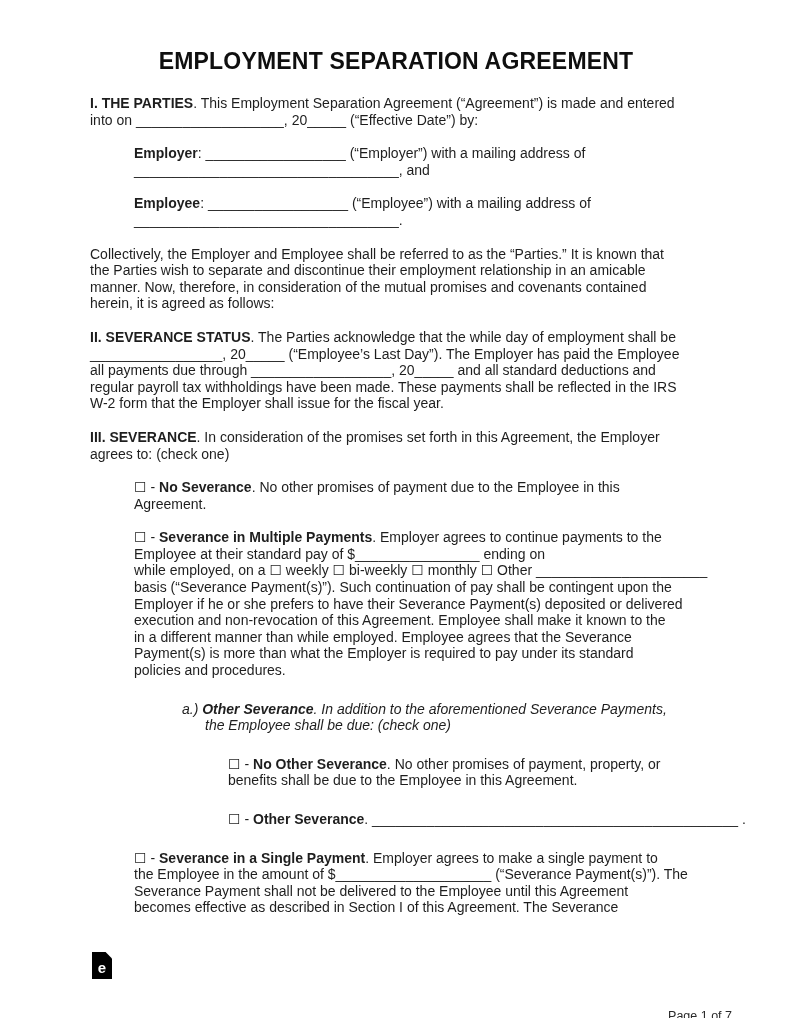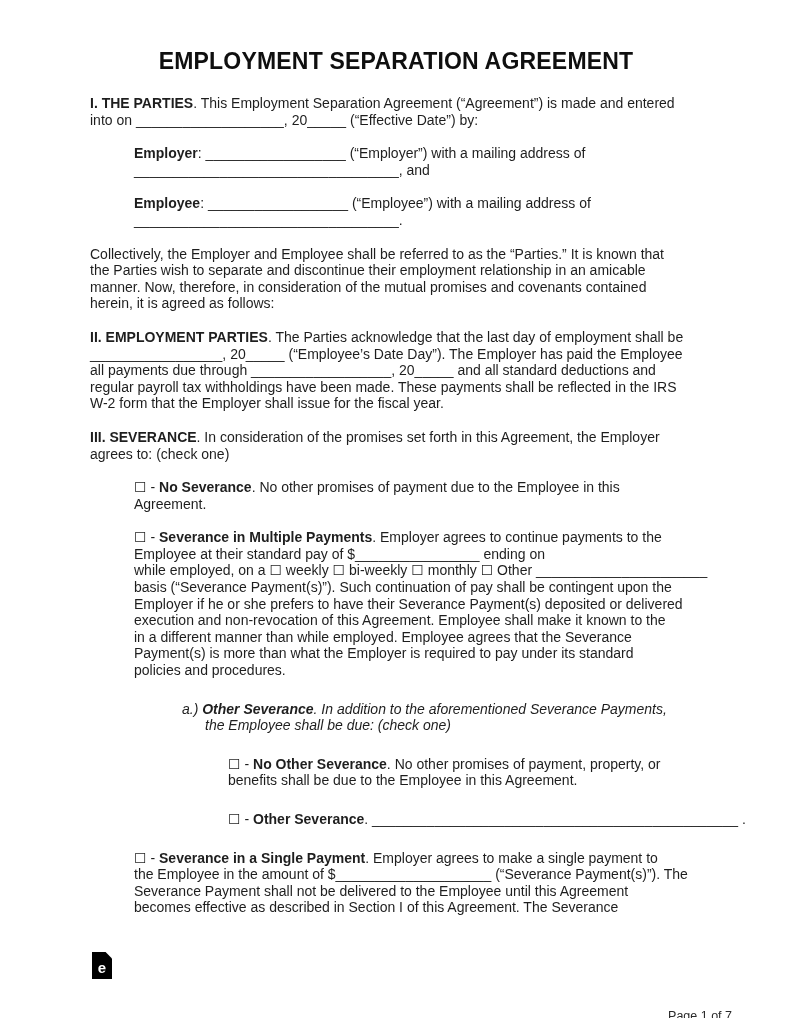--- a/index.html
+++ b/index.html
@@ -68,22 +68,22 @@
           <div class="line"><span class="bold">Employee</span><span>: __________________ (“Employee”) with a mailing address of</span></div>
           <div class="line"><span>__________________________________.</span></div>
         </div>
         <div class="block b-p">
           <div class="line"><span>Collectively, the Employer and Employee shall be referred to as the “Parties.” It is known that</span></div>
           <div class="line"><span>the Parties wish to separate and discontinue their employment relationship in an amicable</span></div>
           <div class="line"><span>manner. Now, therefore, in consideration of the mutual promises and covenants contained</span></div>
           <div class="line"><span>herein, it is agreed as follows:</span></div>
         </div>
         <div class="block b-p">
-          <div class="line"><span class="bold">II. EMPLOYMENT PARTIES</span><span>. The Parties acknowledge that the last day of employment shall be</span></div>
-          <div class="line"><span>_________________, 20_____ (“Employee’s Date Day”). The Employer has paid the Employee</span></div>
+          <div class="line"><span class="bold">II. SEVERANCE STATUS</span><span>. The Parties acknowledge that the while day of employment shall be</span></div>
+          <div class="line"><span>_________________, 20_____ (“Employee’s Last Day”). The Employer has paid the Employee</span></div>
           <div class="line"><span>all payments due through __________________, 20_____ and all standard deductions and</span></div>
           <div class="line"><span>regular payroll tax withholdings have been made. These payments shall be reflected in the IRS</span></div>
           <div class="line"><span>W-2 form that the Employer shall issue for the fiscal year.</span></div>
         </div>
         <div class="block b-p">
           <div class="line"><span class="bold">III. SEVERANCE</span><span>. In consideration of the promises set forth in this Agreement, the Employer</span></div>
           <div class="line"><span>agrees to: (check one)</span></div>
         </div>
         <div class="block b-c1">
           <div class="line"><span class="cbx">☐</span><span> - </span><span class="bold">No Severance</span><span>. No other promises of payment due to the Employee in this</span></div>

